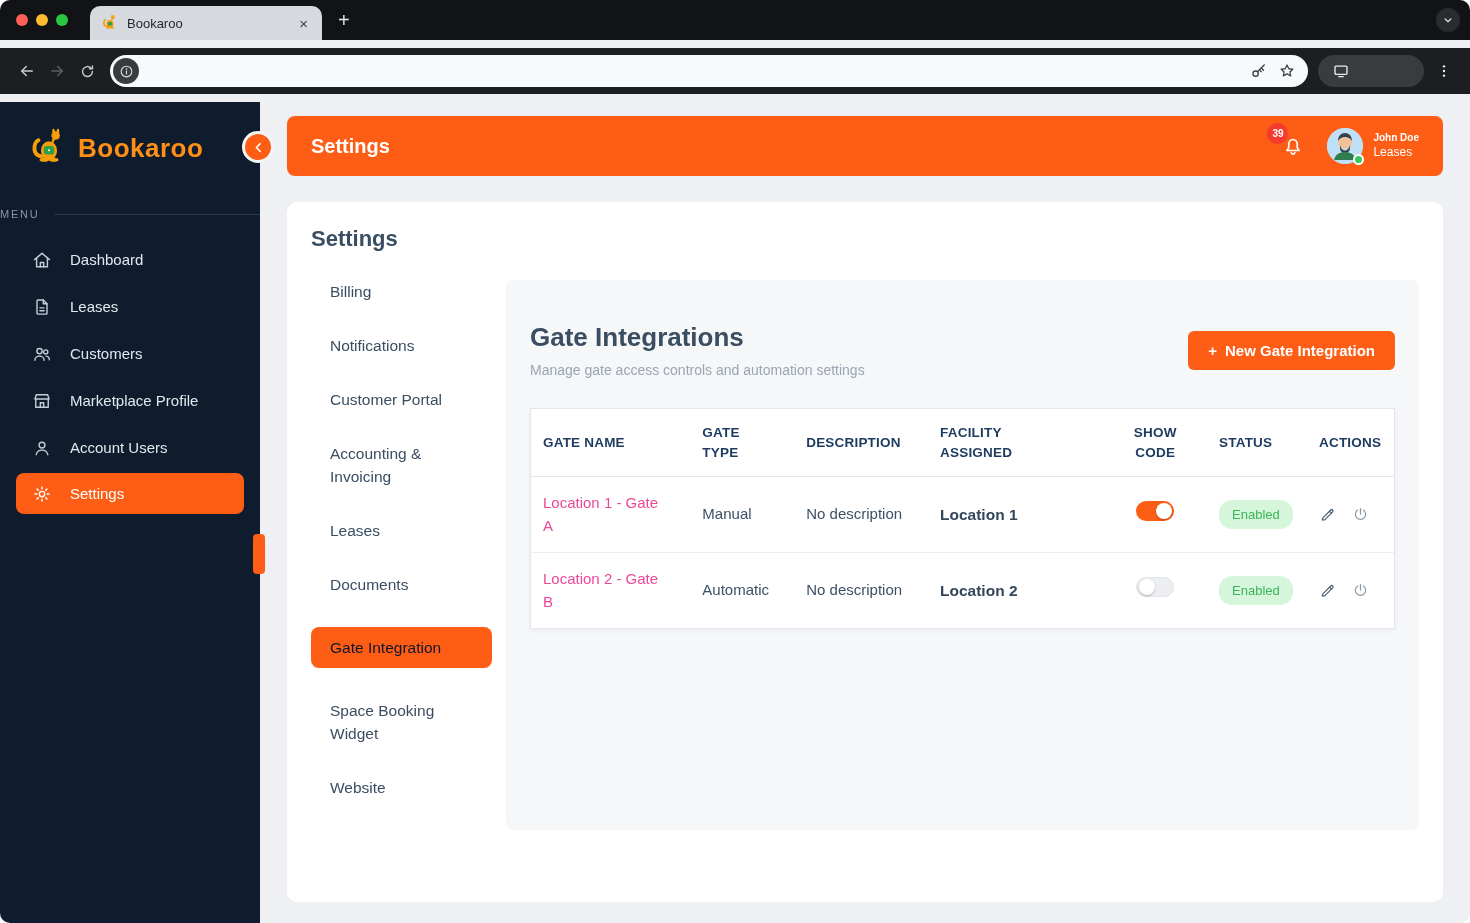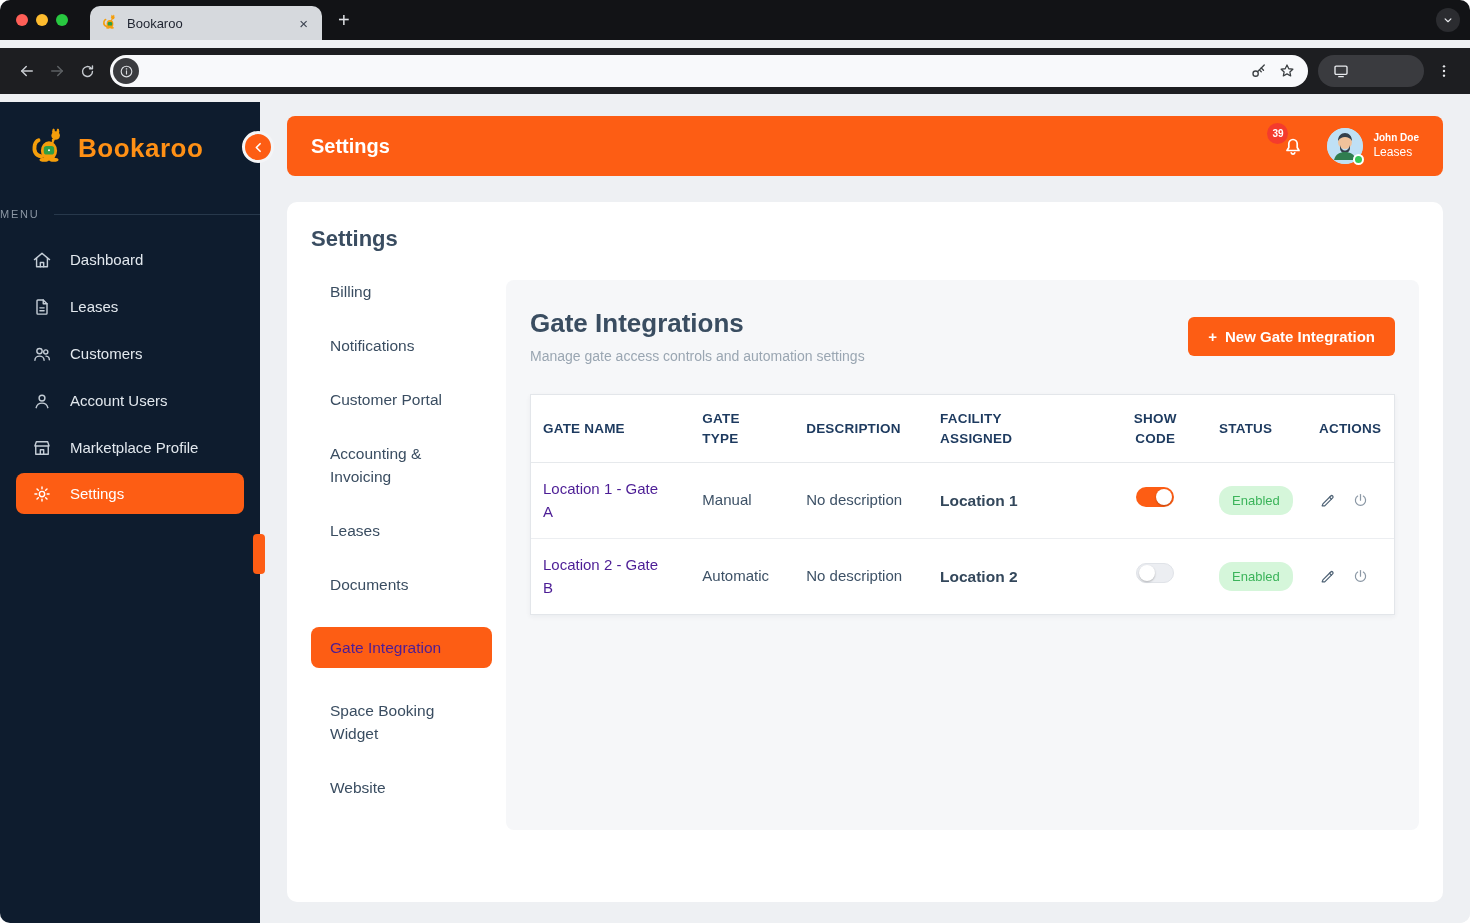--- a/index.html
+++ b/index.html
@@ -85,48 +85,48 @@
 
   .card { margin-top:26px; background:#fff; border-radius:10px; padding:24px 24px;
           height:700px; }
   .card-title { font-size:22px; font-weight:600; color:#3a4d61; }
   .card-body { display:flex; margin-top:28px; }
 
   .subnav { width:195px; flex-shrink:0; }
   .subnav-item { font-size:15.5px; color:#3a4d61; line-height:23px;
                  padding-left:19px; margin-bottom:31px; }
   .subnav-item .lbl { display:block; max-width:126px; }
-  .subnav-item.active { width:181px; background:#fd5d14; color:#4c1d95;
+  .subnav-item.active { width:181px; background:#fd5d14; color:#0f172a;
                         border-radius:8px; padding:9px 19px; }
   .subnav-item.active .lbl { max-width:none; }
 
   .panel { flex:1; min-width:0; background:#f6f7f9; border-radius:8px; padding:24px; }
   .panel-header { display:flex; align-items:center; justify-content:space-between;
-                  margin:4px 0 30px; }
+                  margin:18px 0 30px; }
   .panel-title { font-size:26px; font-weight:600; color:#3a4d61; }
   .panel-sub { font-size:14px; color:#9aa6b2; margin-top:9px; }
   .new-btn { background:#fd5d14; color:#fff; border:none; border-radius:6px;
              padding:11px 20px; font-size:15px; font-weight:600; display:flex;
              gap:8px; align-items:center; font-family:inherit; }
 
   table.gate-table { width:100%; background:#fff; border-collapse:separate;
                      border-spacing:0; border:1px solid #e3e6ea;
                      box-shadow:0 2px 5px rgba(20,40,60,.05); }
   .gate-table th { text-align:left; font-size:13.5px; color:#1d3a5f; font-weight:700;
                    padding:14px 6px 14px 12px; line-height:1.45; letter-spacing:.2px;
                    border-bottom:1px solid #e6e9ec; vertical-align:middle; }
   .gate-table td { font-size:15px; color:#3d5166; padding:15px 6px 15px 12px;
                    line-height:1.5; border-bottom:1px solid #eceef1; vertical-align:middle; }
   .gate-table tr:last-child td { border-bottom:none; }
   .hwrap { display:block; }
   .hwrap.w48 { max-width:48px; }
   .hwrap.w80 { max-width:80px; }
   .hwrap.w46 { max-width:46px; margin:0 auto; text-align:center; }
   th.center, td.center { text-align:center; }
-  td.name .lbl { display:block; max-width:128px; color:#4c1d95; }
+  td.name .lbl { display:block; max-width:128px; color:#ec4899; }
   td.facility { font-weight:600; color:#33475b; font-size:15.5px; }
 
   .toggle { display:inline-block; width:38px; height:20px; border-radius:10px; position:relative; }
   .toggle.on  { background:#fd5d14; }
   .toggle.off { background:#eceef2; border:1px solid #e0e3e8; }
   .toggle .knob { position:absolute; top:2px; width:16px; height:16px; border-radius:50%;
                   background:#fff; box-shadow:0 1px 2px rgba(0,0,0,.25); }
   .toggle.on  .knob { right:2px; }
   .toggle.off .knob { left:2px; top:1px; }
 
@@ -293,35 +293,35 @@
                 <path d="M3.5 19.5c0-3 2.5-5 5.5-5s5.5 2 5.5 5"></path>
                 <circle cx="16.5" cy="9.5" r="2.5"></circle>
                 <path d="M16.8 14.6c2.3.2 4 2 4 4.4"></path>
               </svg>
           </span>
           <span data-interactable="false">Customers</span>
         </div>
         <div class="menu-item" data-interactable="true">
           <span class="micon" data-interactable="false">
             <svg width="20" height="20" viewBox="0 0 24 24" fill="none" stroke="currentColor" stroke-width="1.7" stroke-linecap="round" stroke-linejoin="round">
-                <circle cx="12" cy="8.5" r="3.5"></circle>
-                <path d="M5 20c.8-3.5 3.7-5.5 7-5.5s6.2 2 7 5.5"></path>
+                <path d="M4.5 9.5v10h15v-10"></path>
+                <path d="M3.5 9.5l1.7-5h13.6l1.7 5z"></path>
+                <path d="M10 19.5v-5.5h4v5.5"></path>
               </svg>
           </span>
-          <span data-interactable="false">Account Users</span>
+          <span data-interactable="false">Marketplace Profile</span>
         </div>
         <div class="menu-item" data-interactable="true">
           <span class="micon" data-interactable="false">
             <svg width="20" height="20" viewBox="0 0 24 24" fill="none" stroke="currentColor" stroke-width="1.7" stroke-linecap="round" stroke-linejoin="round">
-                <path d="M4.5 9.5v10h15v-10"></path>
-                <path d="M3.5 9.5l1.7-5h13.6l1.7 5z"></path>
-                <path d="M10 19.5v-5.5h4v5.5"></path>
+                <circle cx="12" cy="8.5" r="3.5"></circle>
+                <path d="M5 20c.8-3.5 3.7-5.5 7-5.5s6.2 2 7 5.5"></path>
               </svg>
           </span>
-          <span data-interactable="false">Marketplace Profile</span>
+          <span data-interactable="false">Account Users</span>
         </div>
         <div class="menu-item active" data-interactable="true">
           <span class="micon" data-interactable="false">
             <svg width="20" height="20" viewBox="0 0 24 24" fill="none" stroke="currentColor" stroke-width="1.7" stroke-linecap="round" stroke-linejoin="round">
                 <circle cx="12" cy="12" r="3.2"></circle>
                 <path d="M12 3.5v2.3M12 18.2v2.3M3.5 12h2.3M18.2 12h2.3M6 6l1.6 1.6M16.4 16.4 18 18M18 6l-1.6 1.6M7.6 16.4 6 18"></path>
               </svg>
           </span>
           <span data-interactable="false">Settings</span>
         </div>

